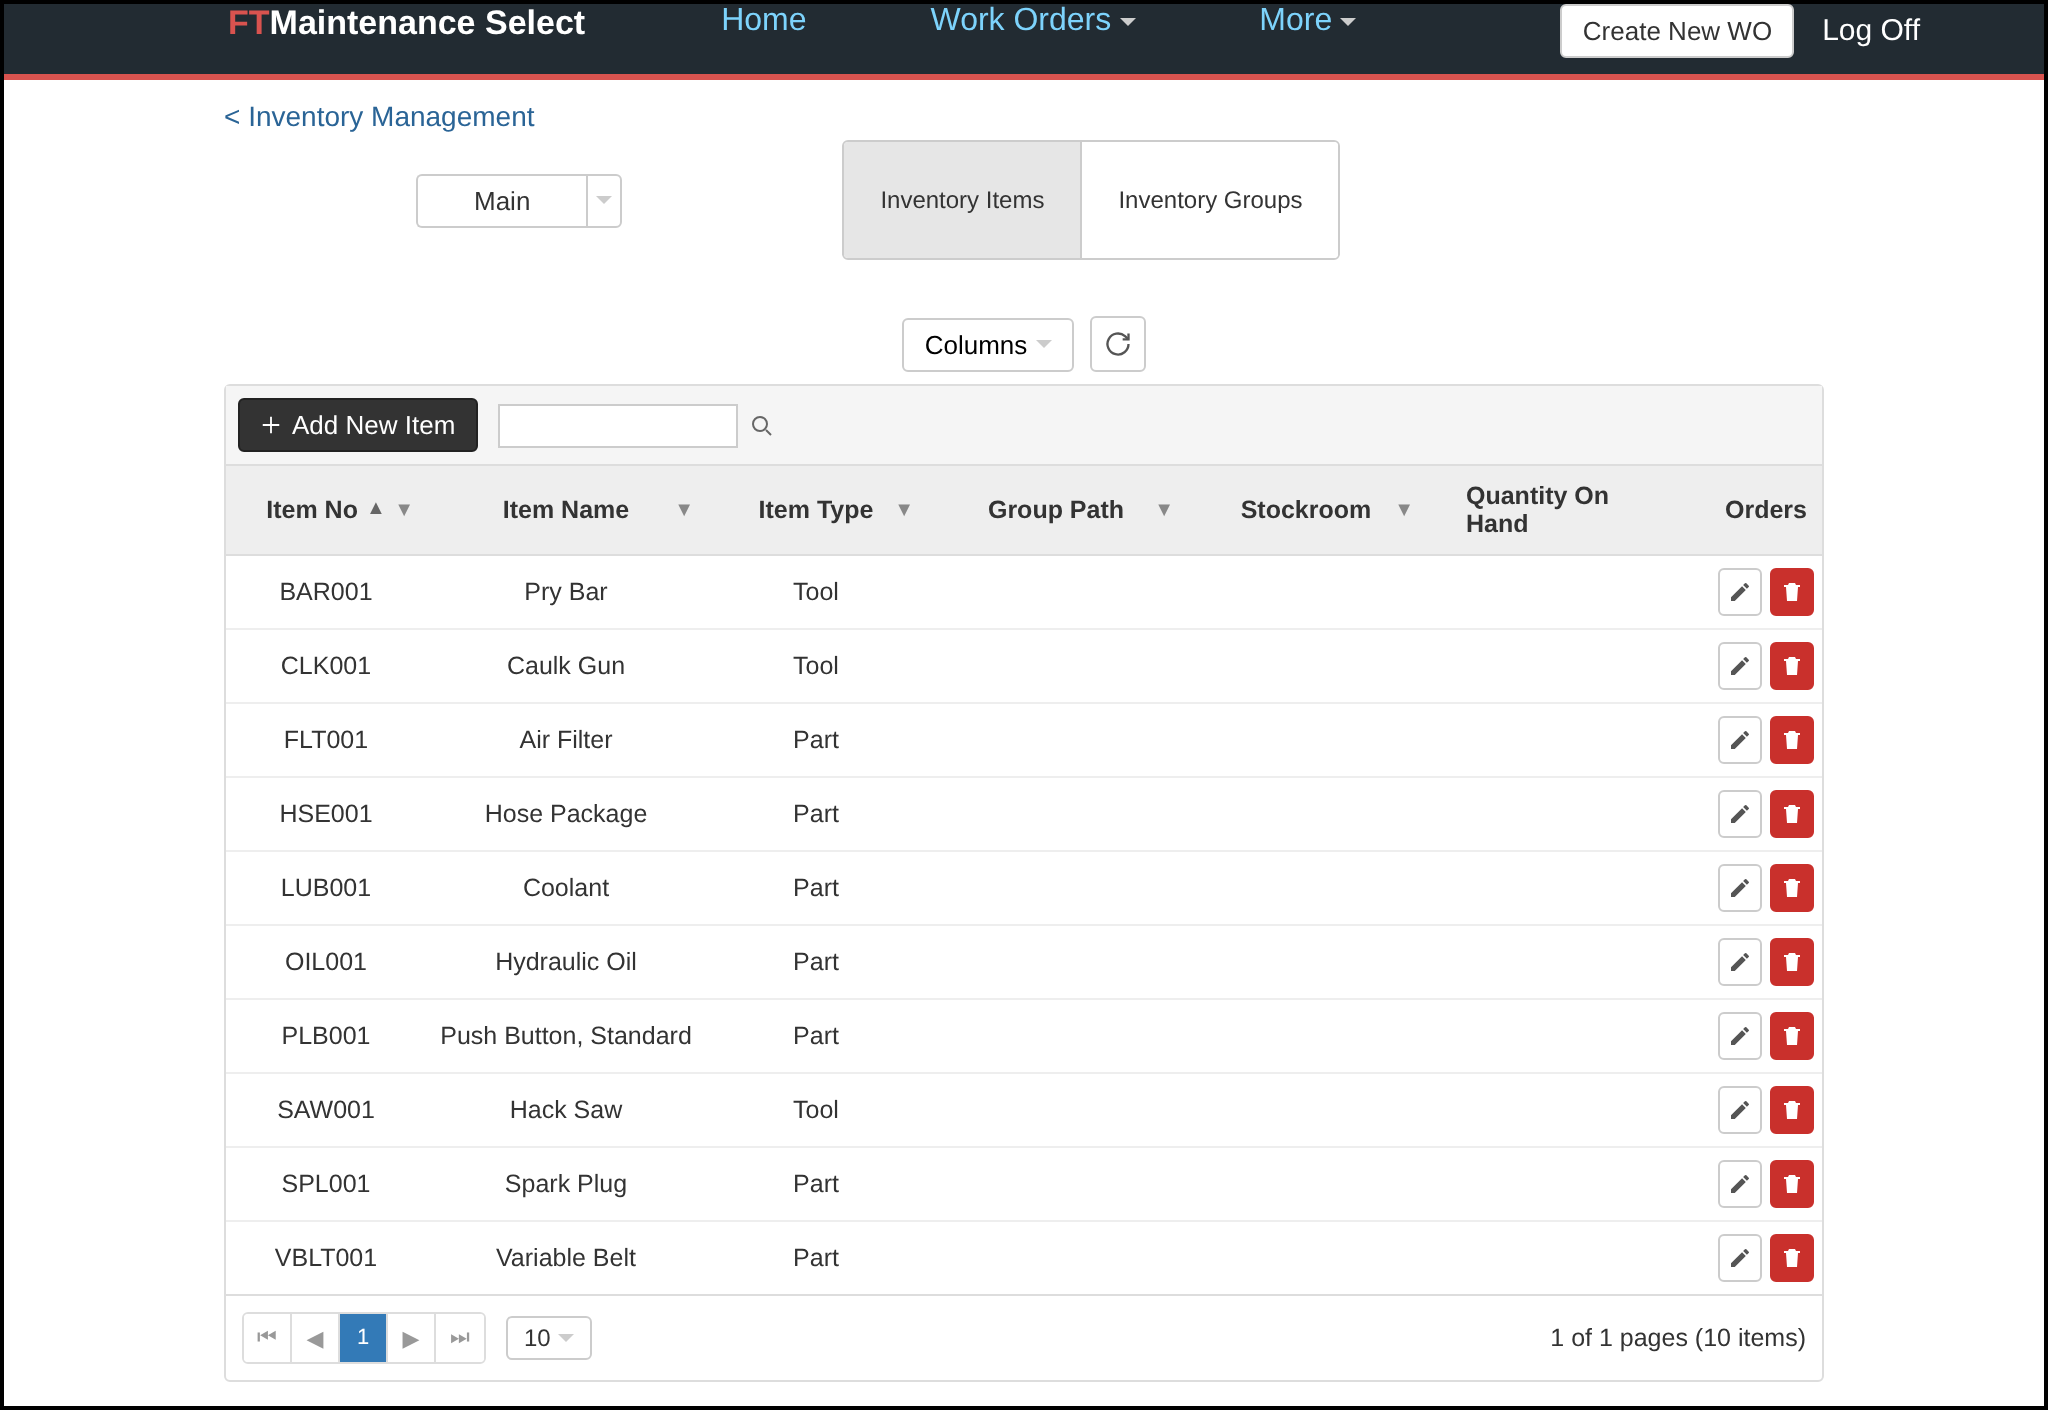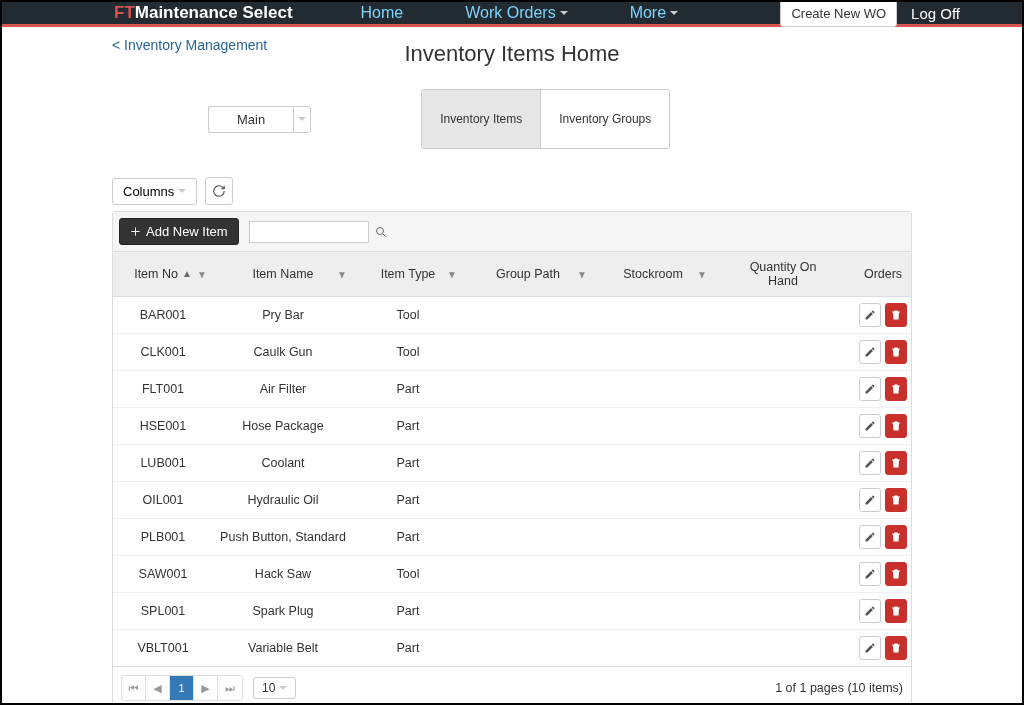--- a/index.html
+++ b/index.html
@@ -12,23 +12,23 @@
   .outer-frame {
     border: 2px solid #000;
     width: 1024px;
     height: 705px;
     position: relative;
     overflow: hidden;
   }
   
   .navbar {
     background: #222b32;
-    height: 25px;
-    display: flex;
-    align-items: center;
+    height: 38px;
+    display: flex;
+    align-items: flex-start;
     padding: 0 12px;
     color: #fff;
     border-bottom: 3px solid #d9534f;
   }
   .brand {
     font-size: 17px;
     font-weight: 700;
     margin-right: 24px;
     margin-left: 100px;
     white-space: nowrap;
@@ -134,21 +134,21 @@
     cursor: pointer;
     background: #fff;
   }
   .tabgroup .tab.active {
     background: #e6e6e6;
   }
   .tabgroup .tab:first-child { border-right: 1px solid #ccc; }
   
   .grid-top {
     display: flex;
-    justify-content: flex-start;
+    justify-content: center;
     align-items: center;
     gap: 8px;
     padding: 0 0 6px 0;
   }
   .btn-outline {
     border: 1px solid #ccc;
     background: #fff;
     border-radius: 3px;
     padding: 5px 10px;
     font-size: 13px;
@@ -209,27 +209,26 @@
   
   .cols {
     display: grid;
     grid-template-columns: 100px 140px 110px 130px 120px 140px 60px;
     background: #eee;
     border-bottom: 1px solid #ddd;
   }
   .col-h {
     padding: 8px 20px;
     font-size: 12.5px;
-    font-weight: 400;
+    font-weight: 700;
     display: flex;
     align-items: center;
     justify-content: center;
     gap: 4px;
     position: relative;
-    text-align: center;
   }
   .col-h .filter {
     position: absolute;
     right: 6px;
     color: #888;
     font-size: 10px;
     cursor: pointer;
   }
   .col-h .sort {
     color: #666;
@@ -350,21 +349,20 @@
       </div>
     </div>
     <div class="nav-right">
       <button class="btn-white">Create New WO</button>
       <div class="logoff">Log Off</div>
     </div>
   </div>
 
   <div class="content">
     <a class="breadcrumb-link">&lt; Inventory Management</a>
-    <h2 class="page-title">Inventory Items Home</h2>
 
     <div class="row-top">
       <div class="dropdown-main">
         <div class="dd-label">Main</div>
         <div class="dd-btn">
             <span class="caret"></span>
           </div>
       </div>
       <div class="tabgroup" style="margin-left:110px;">
         <div class="tab active">Inventory Items</div>

